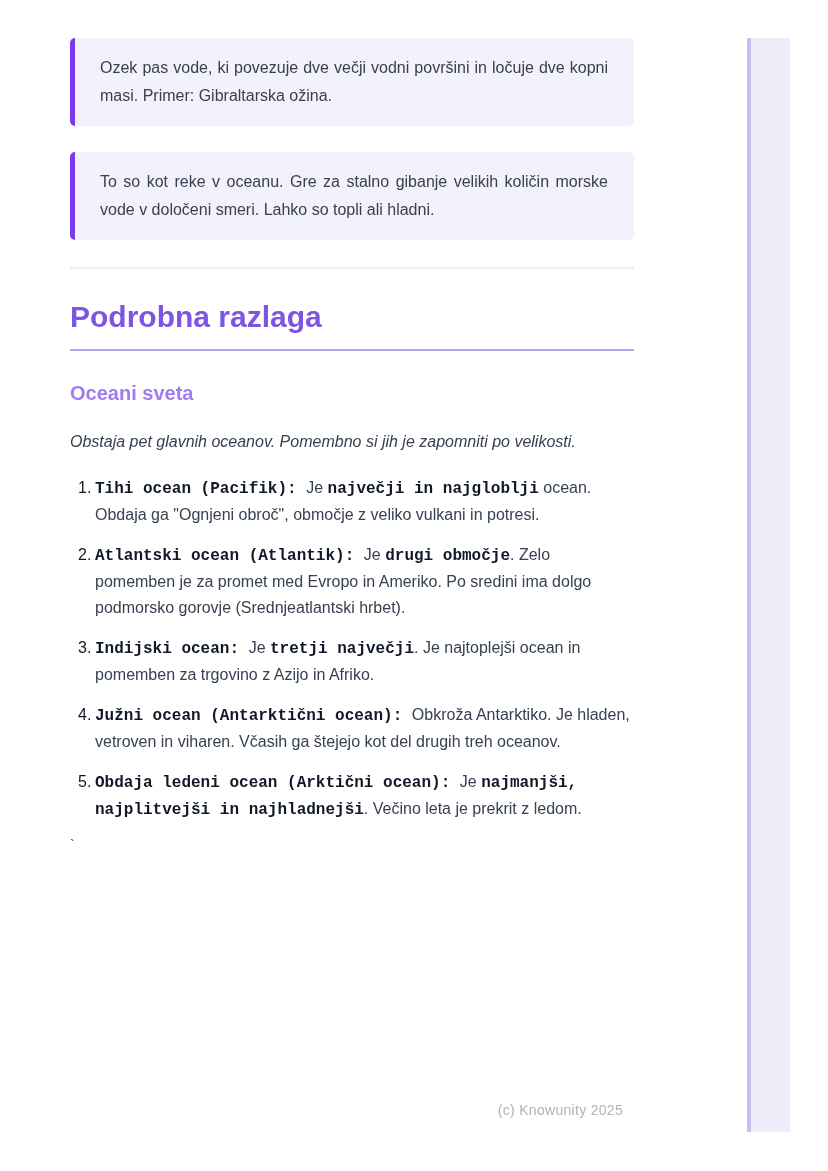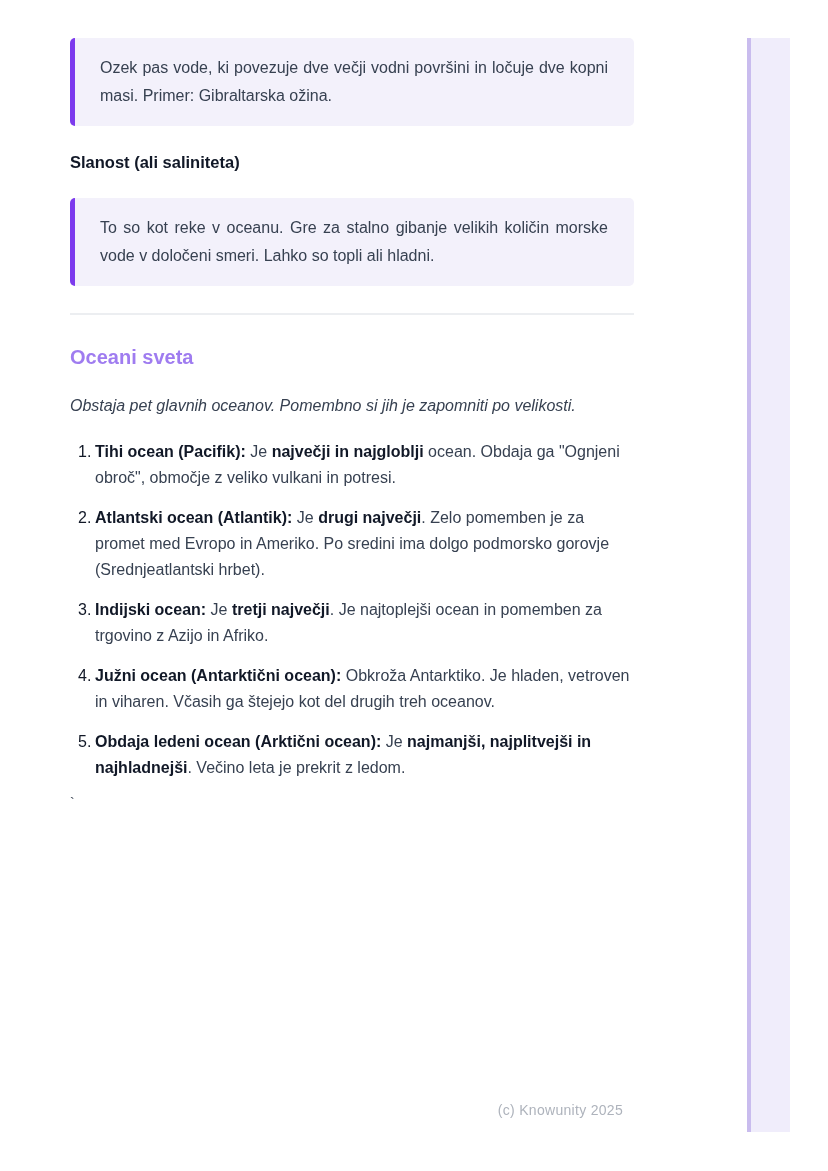--- a/index.html
+++ b/index.html
@@ -76,21 +76,21 @@
   ol.ocean-list li {
     display: flex;
     margin-bottom: 14px;
     padding-left: 8px;
   }
   ol.ocean-list .num {
     flex: 0 0 17px;
     color: var(--heading-color, #111827);
   }
   ol.ocean-list .li-body { flex: 1; }
-  .b { font-weight: 700; color: var(--heading-color, #111827); }
+  .b { font-weight: 700; color: var(--heading-color, #111827); font-family: Liberation Mono, monospace; }
 
   .stray {
     font-size: 14px;
     margin-top: 14px;
     color: var(--text-color, #374151);
   }
 
   .side-strip {
     position: absolute;
     left: 747px; top: 38px;
@@ -112,43 +112,43 @@
 </head>
 <body>
 
 <div class="page">
   <div class="content">
 
     <div class="callout first">
       <span>Ozek pas vode, ki povezuje dve večji vodni površini in ločuje dve kopni masi. Primer: Gibraltarska ožina.</span>
     </div>
 
-    <h3 class="section-heading">Slanost (ali saliniteta)</h3>
 
 
 
     <div class="callout">
       <span>To so kot reke v oceanu. Gre za stalno gibanje velikih količin morske vode v določeni smeri. Lahko so topli ali hladni.</span>
     </div>
 
     <hr class="divider">
 
+    <h1 class="main-title">Podrobna razlaga</h1>
 
     <h2 class="sub-title">Oceani sveta</h2>
 
     <p class="intro">Obstaja pet glavnih oceanov. Pomembno si jih je zapomniti po velikosti.</p>
 
     <ol class="ocean-list">
         <li>
           <span class="num">1.</span>
           <span class="li-body"><span class="b">Tihi ocean (Pacifik): </span><span>Je </span><span class="b">največji in najgloblji</span><span> ocean. Obdaja ga "Ognjeni obroč", območje z veliko vulkani in potresi.</span></span>
         </li>
         <li>
           <span class="num">2.</span>
-          <span class="li-body"><span class="b">Atlantski ocean (Atlantik): </span><span>Je </span><span class="b">drugi največji</span><span>. Zelo pomemben je za promet med Evropo in Ameriko. Po sredini ima dolgo podmorsko gorovje (Srednjeatlantski hrbet).</span></span>
+          <span class="li-body"><span class="b">Atlantski ocean (Atlantik): </span><span>Je </span><span class="b">drugi območje</span><span>. Zelo pomemben je za promet med Evropo in Ameriko. Po sredini ima dolgo podmorsko gorovje (Srednjeatlantski hrbet).</span></span>
         </li>
         <li>
           <span class="num">3.</span>
           <span class="li-body"><span class="b">Indijski ocean: </span><span>Je </span><span class="b">tretji največji</span><span>. Je najtoplejši ocean in pomemben za trgovino z Azijo in Afriko.</span></span>
         </li>
         <li>
           <span class="num">4.</span>
           <span class="li-body"><span class="b">Južni ocean (Antarktični ocean): </span><span>Obkroža Antarktiko. Je hladen, vetroven in viharen. Včasih ga štejejo kot del drugih treh oceanov.</span></span>
         </li>
         <li>

